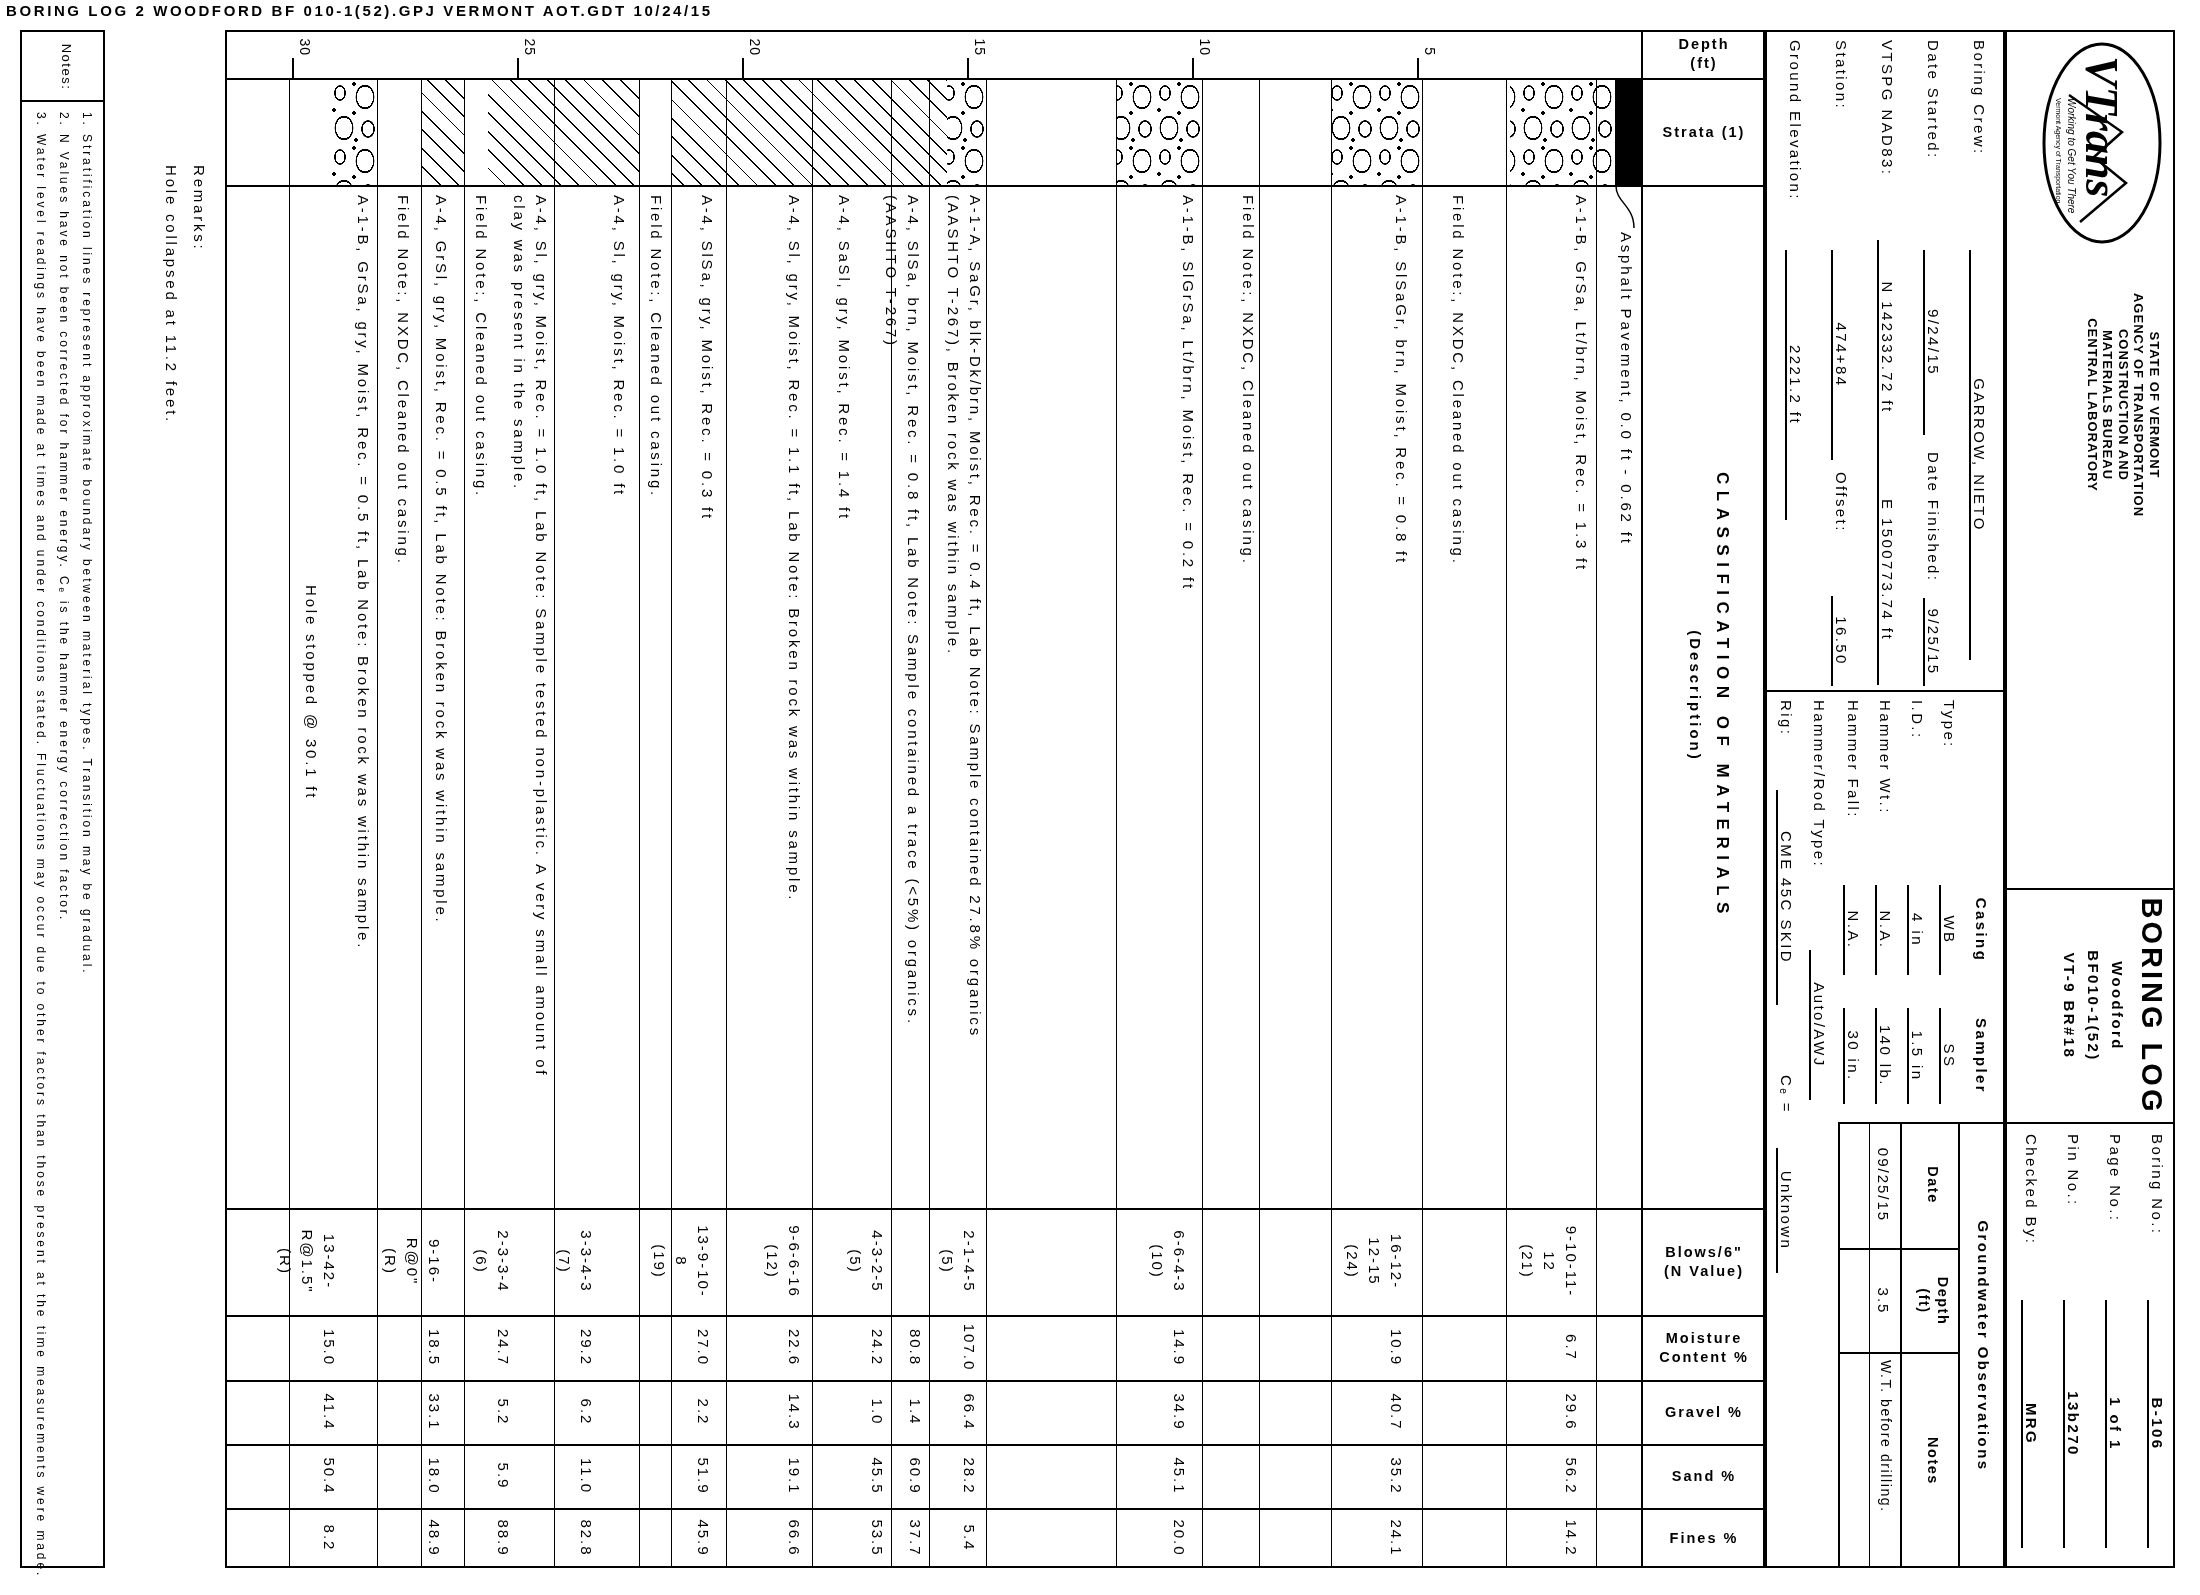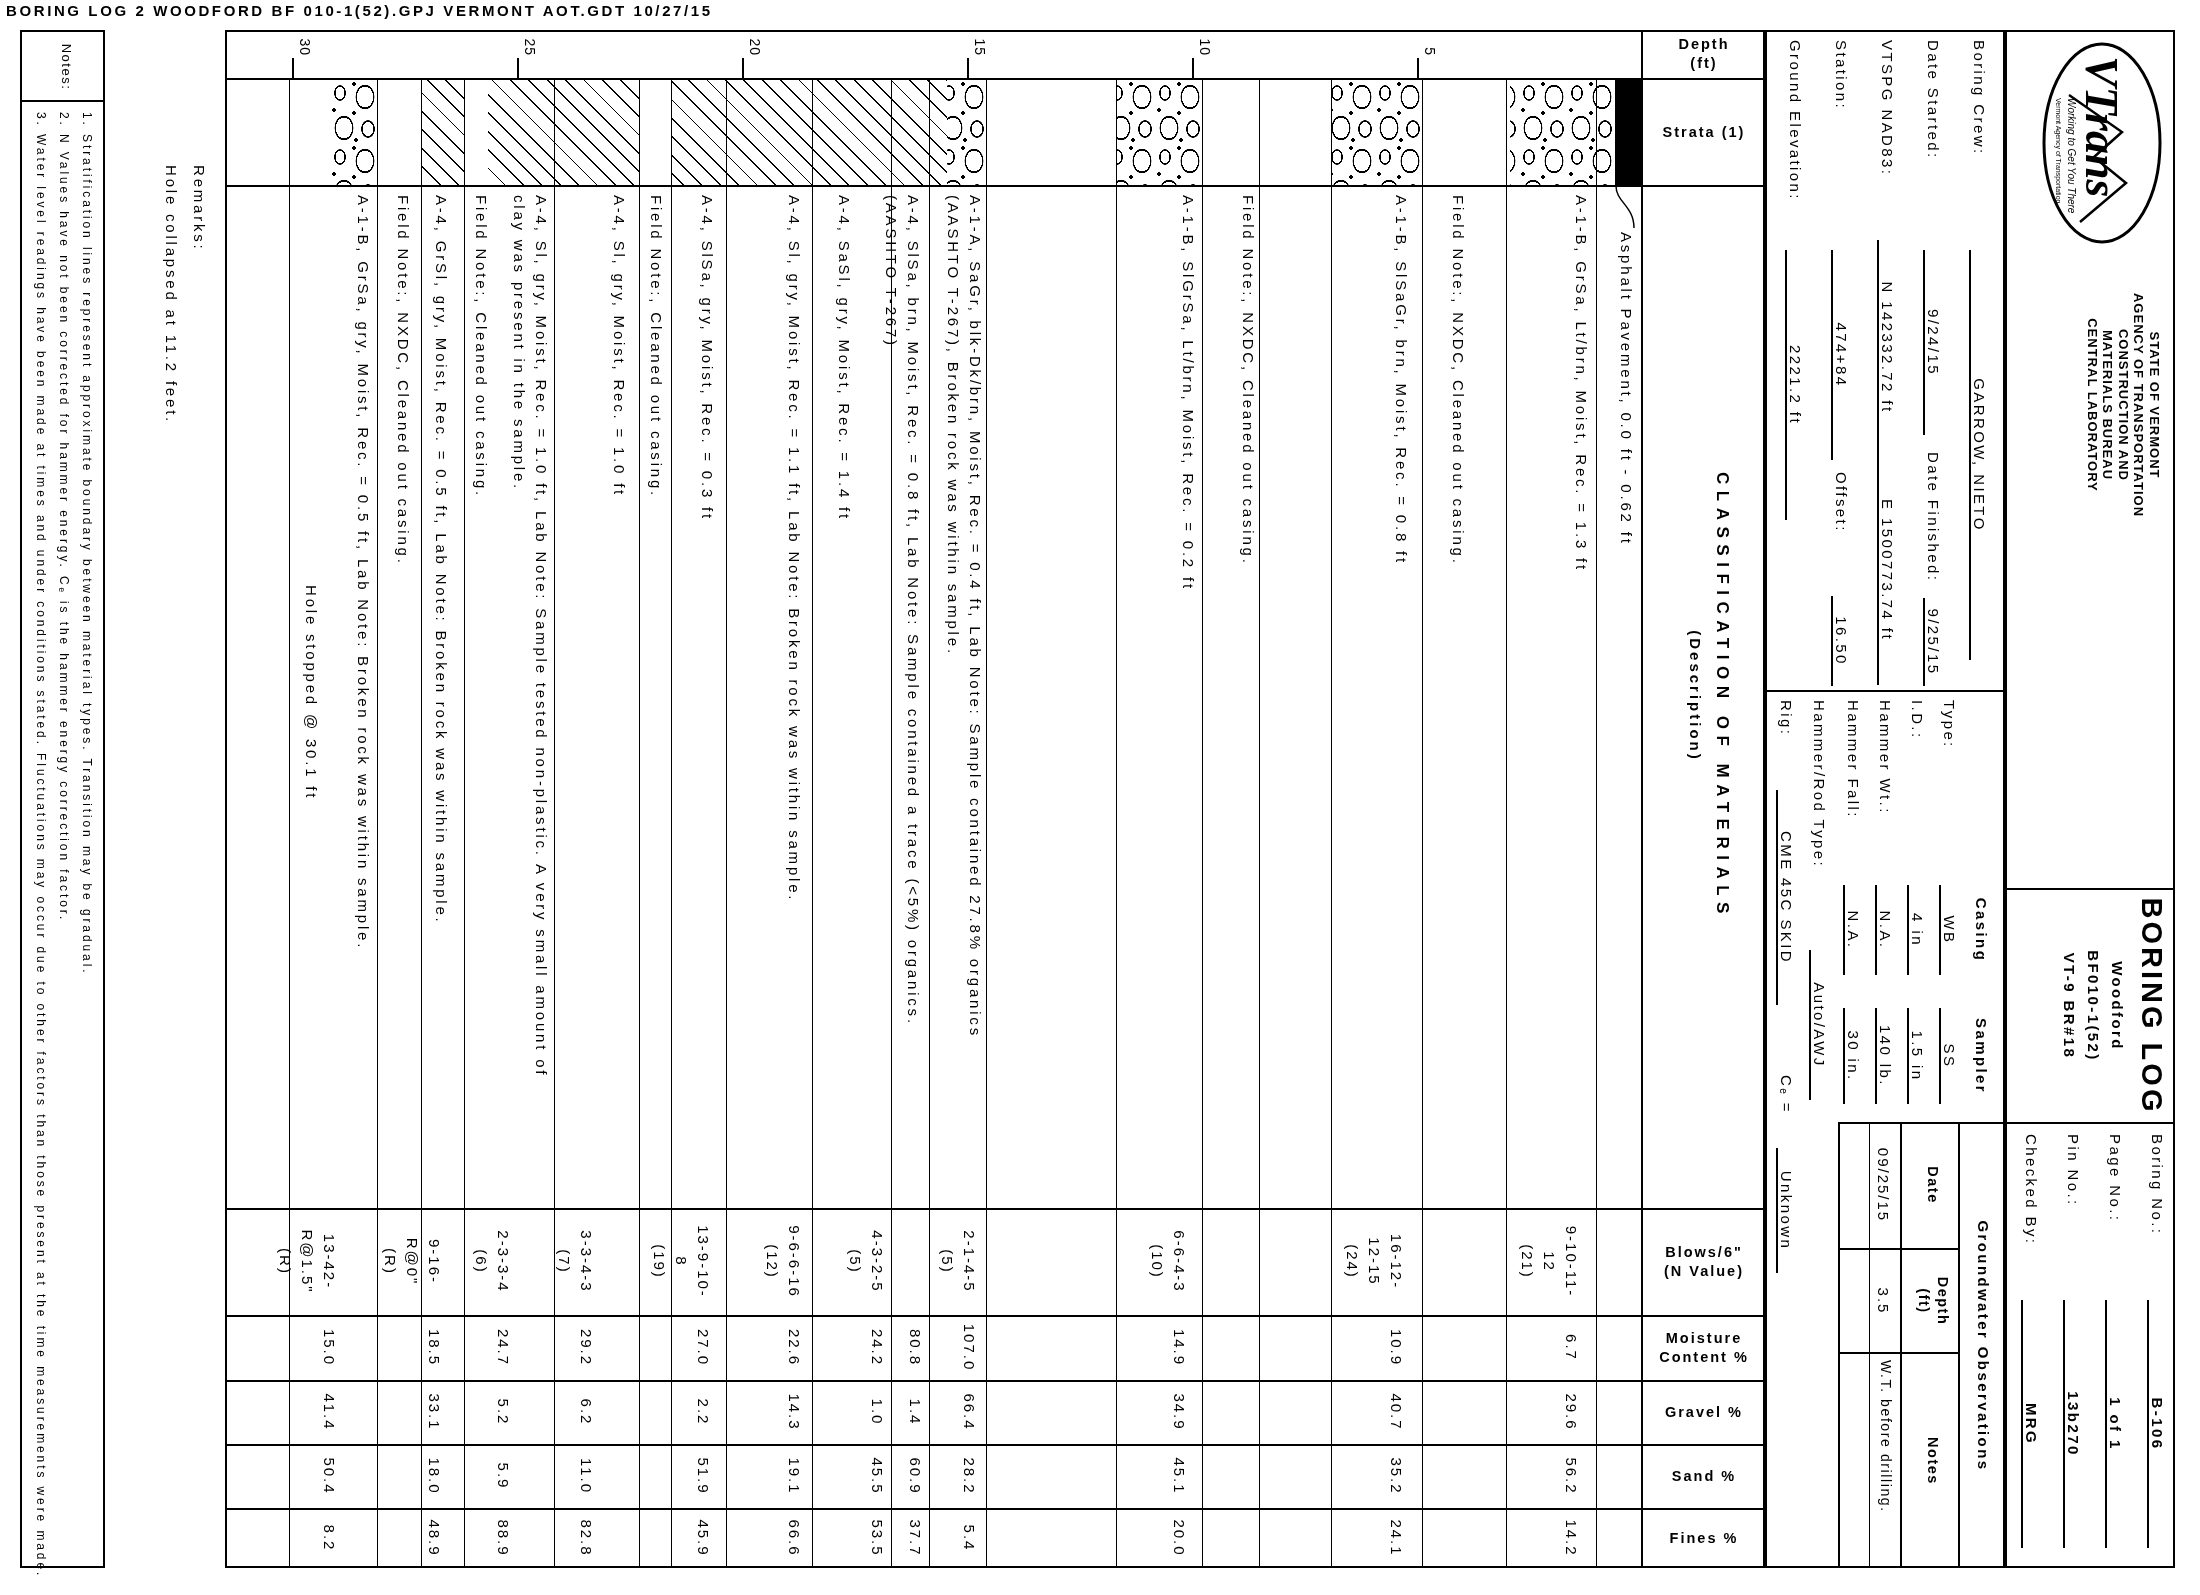--- a/index.html
+++ b/index.html
@@ -41,21 +41,21 @@
     background-size:64px 48px;}
   .note-line{font-size:12px;letter-spacing:2.9px;line-height:23px;white-space:nowrap;}
   .gw-head{position:absolute;font-size:14.5px;font-weight:bold;letter-spacing:1.5px;text-align:center;white-space:pre-line;line-height:1.3;}
   .row-line{position:absolute;left:78px;width:1490px;height:1px;background:#000;}
 </style>
 </head>
 <body>
 
 <div class="stage">
 
-  <div class="margin-text">BORING LOG  2 WOODFORD BF 010-1(52).GPJ  VERMONT AOT.GDT  10/27/15</div>
+  <div class="margin-text">BORING LOG  2 WOODFORD BF 010-1(52).GPJ  VERMONT AOT.GDT  10/24/15</div>
 
   <div class="page">
 
     <div class="box" style="left:30px;top:25px;width:1538px;height:170px;"></div>
     <div class="ln" style="left:888px;top:25px;width:2px;height:170px;"></div>
     <div class="ln" style="left:1122px;top:25px;width:2px;height:335px;"></div>
 
     <svg class="abs" style="left:40px;top:36px;" width="206" height="124" viewBox="0 0 206 124">
       <ellipse cx="103" cy="62" rx="99" ry="58" fill="none" stroke="#000" stroke-width="3"></ellipse>
       <path d="M55,95 L92,42 L117,70 L143,38 L182,84" fill="none" stroke="#000" stroke-width="2.5"></path>

